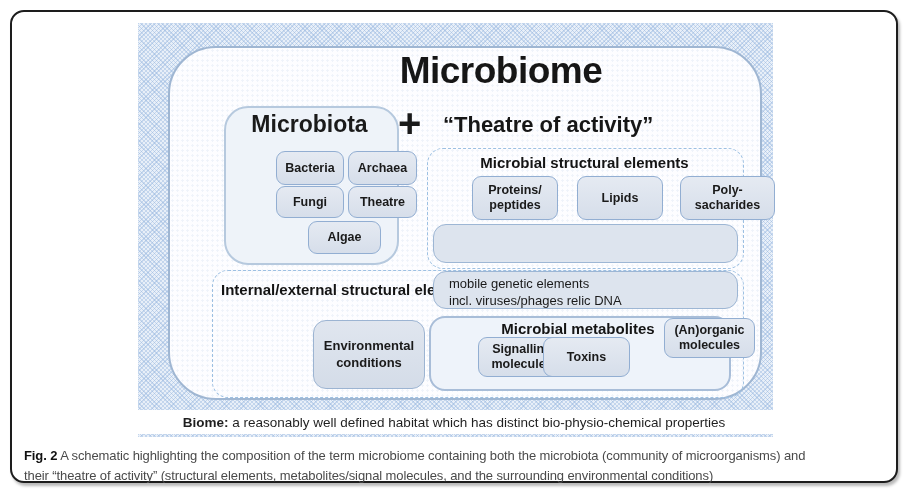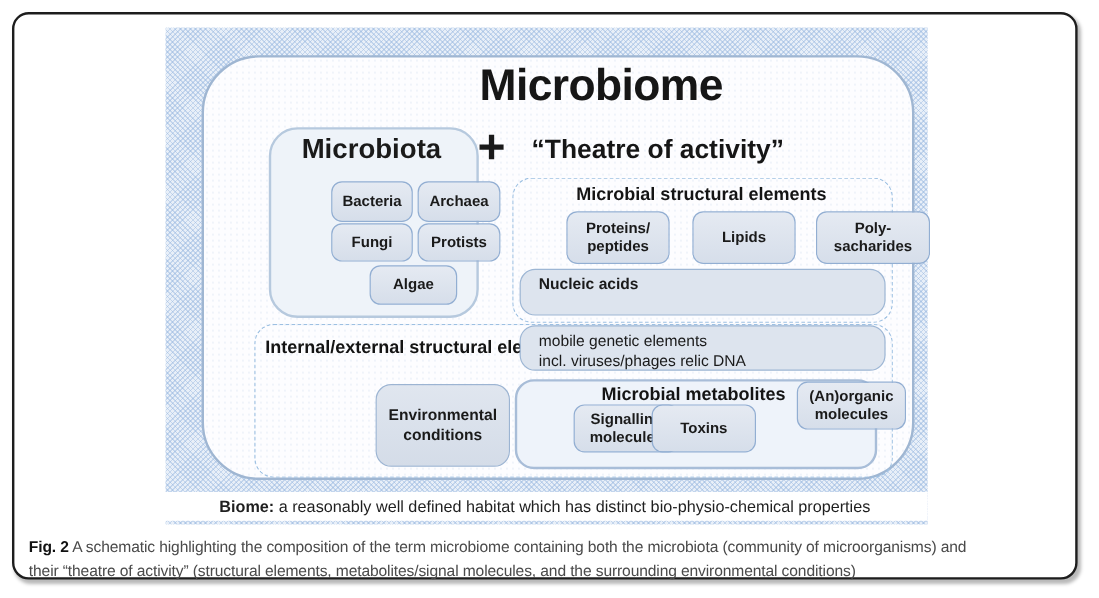--- a/index.html
+++ b/index.html
@@ -107,35 +107,34 @@
 
   <div class="abs container"></div>
 
   <div class="abs main-title">Microbiome</div>
 
   <div class="abs microbiota-panel"></div>
   <div class="abs microbiota-heading">Microbiota</div>
   <div class="abs chip" style="left:236px;top:151px;width:66px;height:32px;">Bacteria</div>
   <div class="abs chip" style="left:308px;top:151px;width:67px;height:32px;">Archaea</div>
   <div class="abs chip" style="left:236px;top:186px;width:66px;height:30px;">Fungi</div>
-  <div class="abs chip" style="left:308px;top:186px;width:67px;height:30px;">Protists</div>
+  <div class="abs chip" style="left:308px;top:186px;width:67px;height:30px;">Theatre</div>
   <div class="abs chip" style="left:268px;top:221px;width:71px;height:31px;">Algae</div>
 
   <div class="abs plus">+</div>
   <div class="abs theatre-heading">“Theatre of activity”</div>
 
   <div class="abs dashed-box dashed-structural"></div>
   <div class="abs group-heading structural-heading">Microbial structural elements</div>
   <div class="abs chip" style="left:432px;top:176px;width:84px;height:42px;">Proteins/
 peptides</div>
   <div class="abs chip" style="left:537px;top:176px;width:84px;height:42px;">Lipids</div>
   <div class="abs chip" style="left:640px;top:176px;width:93px;height:42px;">Poly-
 sacharides</div>
   <div class="abs wide-box nucleic-box">
-    <div style="font-weight:bold;">Nucleic acids</div>
   </div>
 
   <div class="abs dashed-box dashed-internal"></div>
   <div class="abs group-heading internal-heading">Internal/external structural elements</div>
   <div class="abs wide-box mobile-box">
     <div>mobile genetic elements</div>
     <div>incl. viruses/phages relic DNA</div>
   </div>
   <div class="abs env-box">Environmental
 conditions</div>

